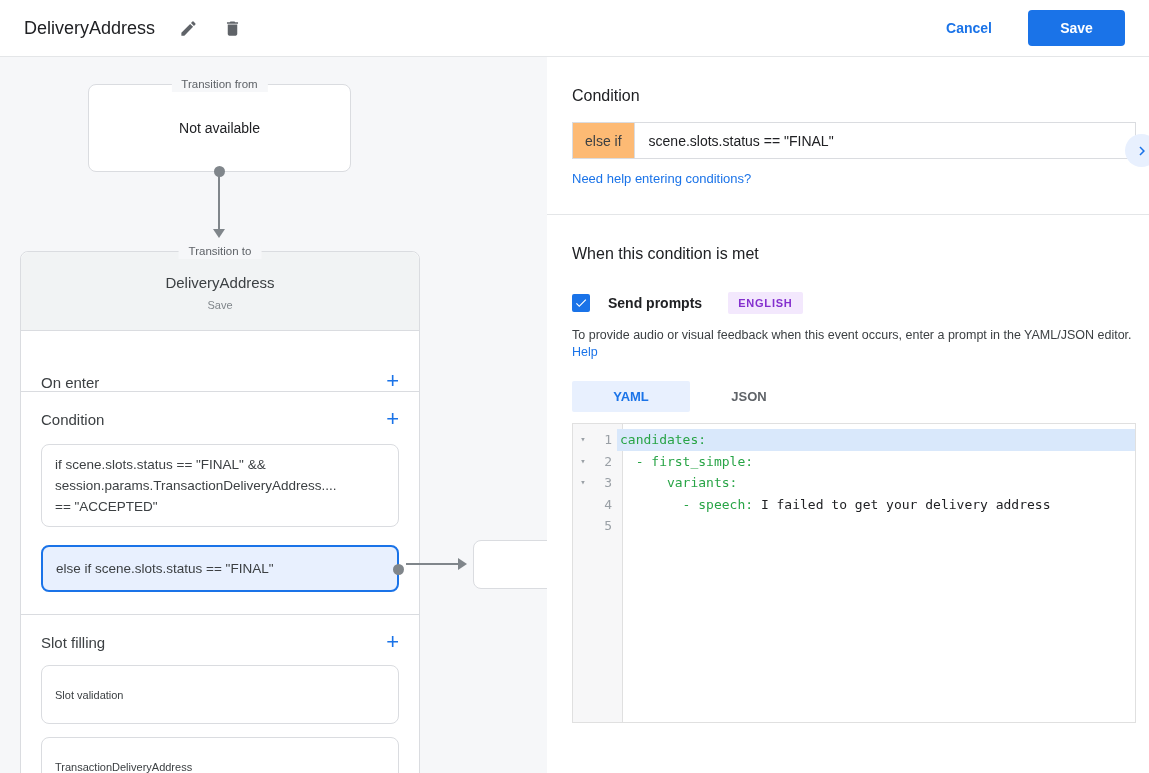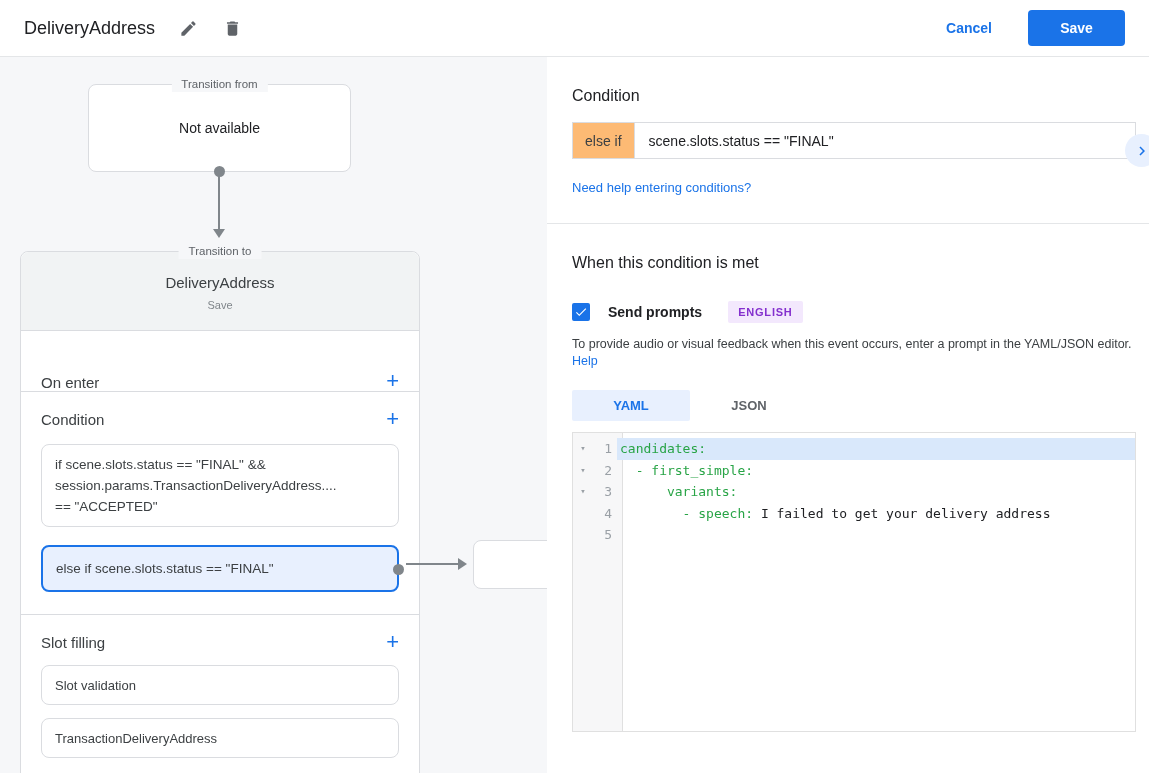--- a/index.html
+++ b/index.html
@@ -62,39 +62,39 @@
   .cond-box { margin-top:14px; border:1px solid #dadce0; border-radius:8px; background:#fff;
               padding:9px 13px; font-size:13.5px; line-height:21px; color:#3c4043; cursor:pointer; }
   .cond-box.selected { margin-top:18px; position:relative; background:#e8f0fe;
                        border:2px solid #1a73e8; height:47px; display:flex; align-items:center;
                        padding:0 13px; }
   .cond-box.selected .out-dot { position:absolute; right:-7px; top:50%; margin-top:-5px;
                                 width:11px; height:11px; border-radius:50%; background:#80868b; }
 
   .sec-slots { padding:16px 20px 20px; }
   .slot-box { margin-top:12px; border:1px solid #dadce0; border-radius:8px; background:#fff;
-              height:40px; display:flex; align-items:center; padding:0 13px;
-              font-size:13px; color:#3c4043; cursor:pointer; }
+              height:59px; display:flex; align-items:center; padding:0 13px;
+              font-size:11px; color:#3c4043; cursor:pointer; }
 
   .target-box { position:absolute; left:473px; top:483px; width:110px; height:49px;
                 background:#fff; border:1px solid #dadce0; border-radius:8px; }
 
   
   .panel { position:relative; flex:1; background:#fff; padding:30px 13px 0 25px; }
   .panel-h { font-size:16px; color:#202124; }
   .expand-btn { position:absolute; top:77px; right:-9px; width:33px; height:33px;
                 border-radius:50%; background:#e8f0fe; border:none; cursor:pointer;
                 display:flex; align-items:center; justify-content:center; }
 
   .cond-input-row { display:flex; margin-top:17px; width:564px; height:37px; }
   .cond-prefix { background:#fdba74; border:1px solid #dadce0; display:flex; align-items:center;
                  padding:0 12px; font-size:14px; color:#3c4043; }
   .cond-input { flex:1; border:1px solid #dadce0; border-left:none; padding:0 14px;
                 font-size:14px; color:#202124; font-family:"Liberation Sans",sans-serif; outline:none; }
-  .help-link { display:inline-block; margin-top:21px; font-size:13px; color:#1a73e8;
+  .help-link { display:inline-block; margin-top:12px; font-size:13px; color:#1a73e8;
                text-decoration:none; cursor:pointer; }
 
   .divider { border-top:1px solid #e4e6e8; margin:27px -13px 0 -25px; }
 
   .when-h { margin-top:30px; font-size:16px; color:#202124; }
 
   .check-row { display:flex; align-items:center; margin-top:27px; }
   .checkbox { width:18px; height:18px; border:2px solid #5f6368; border-radius:2px;
               background:#fff; cursor:pointer; flex:none; }
   .checkbox.checked { border-color:#1a73e8; background:#1a73e8;

